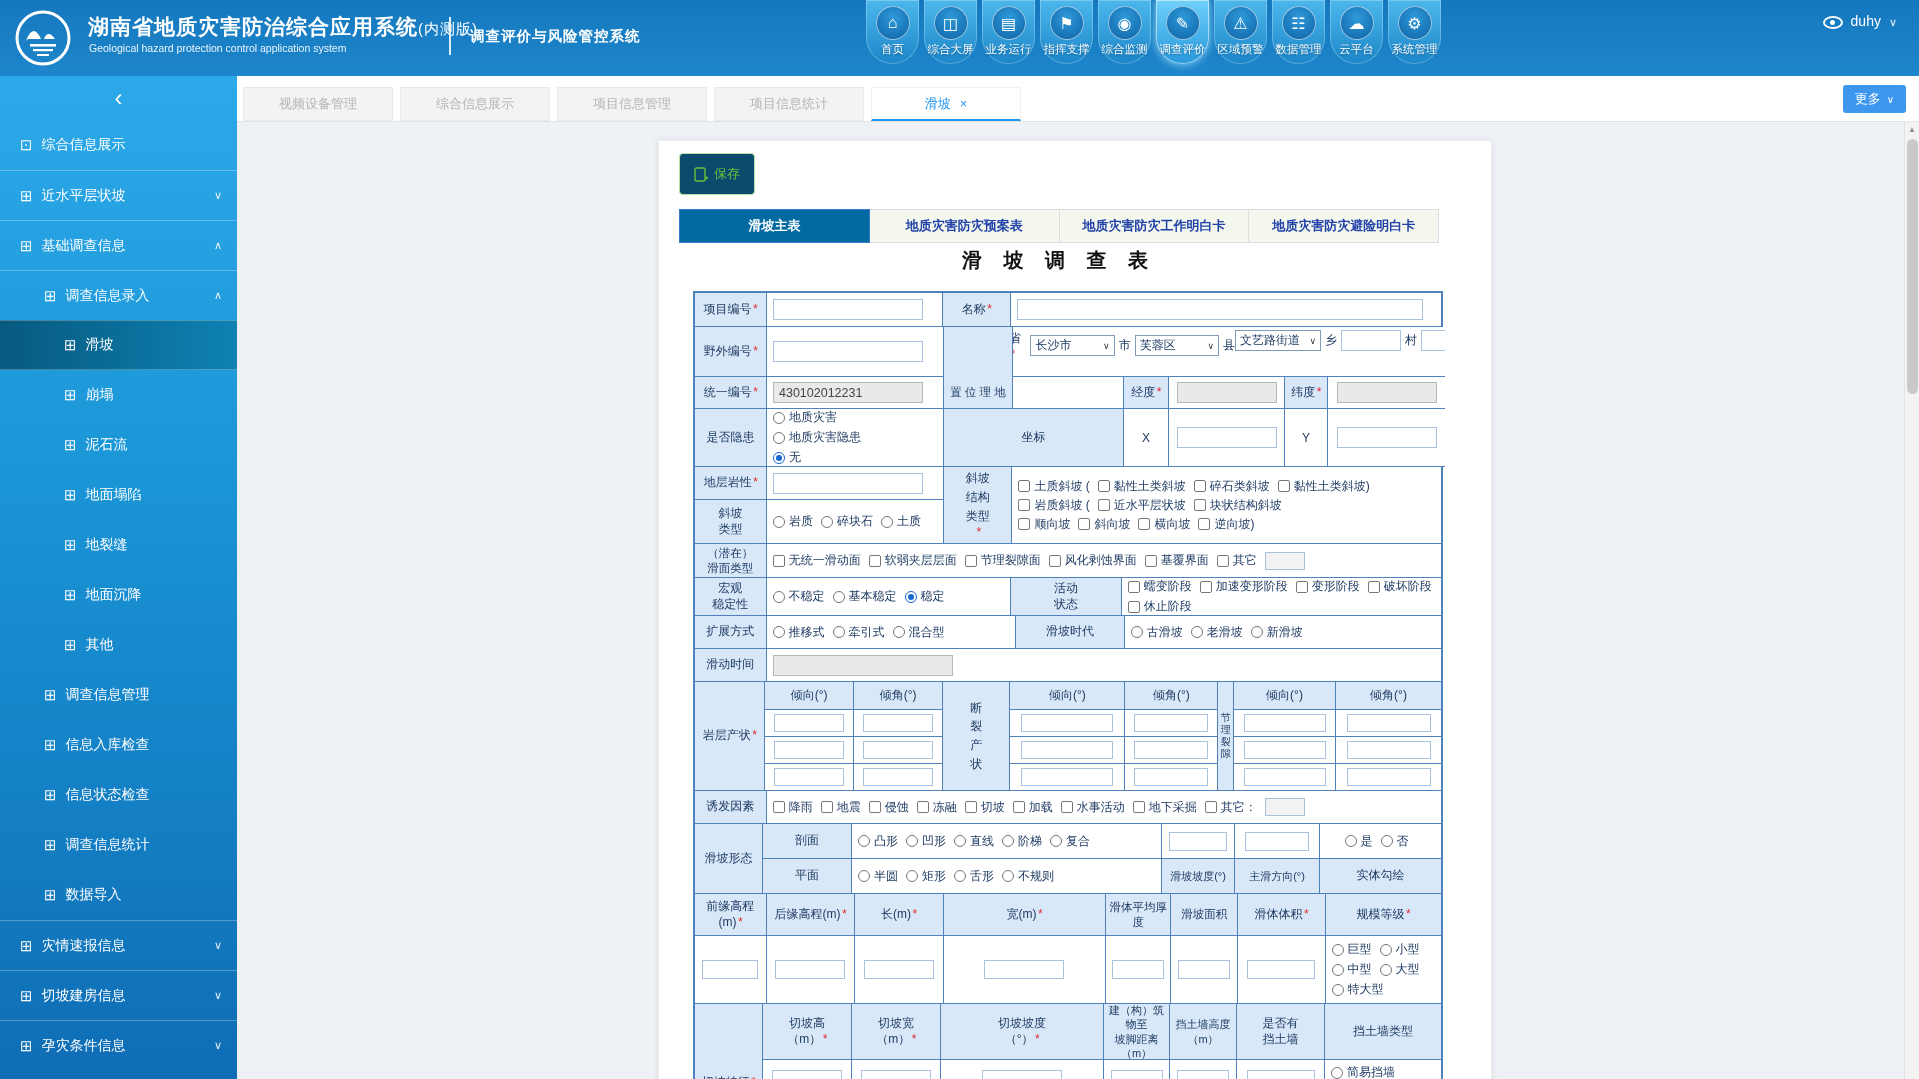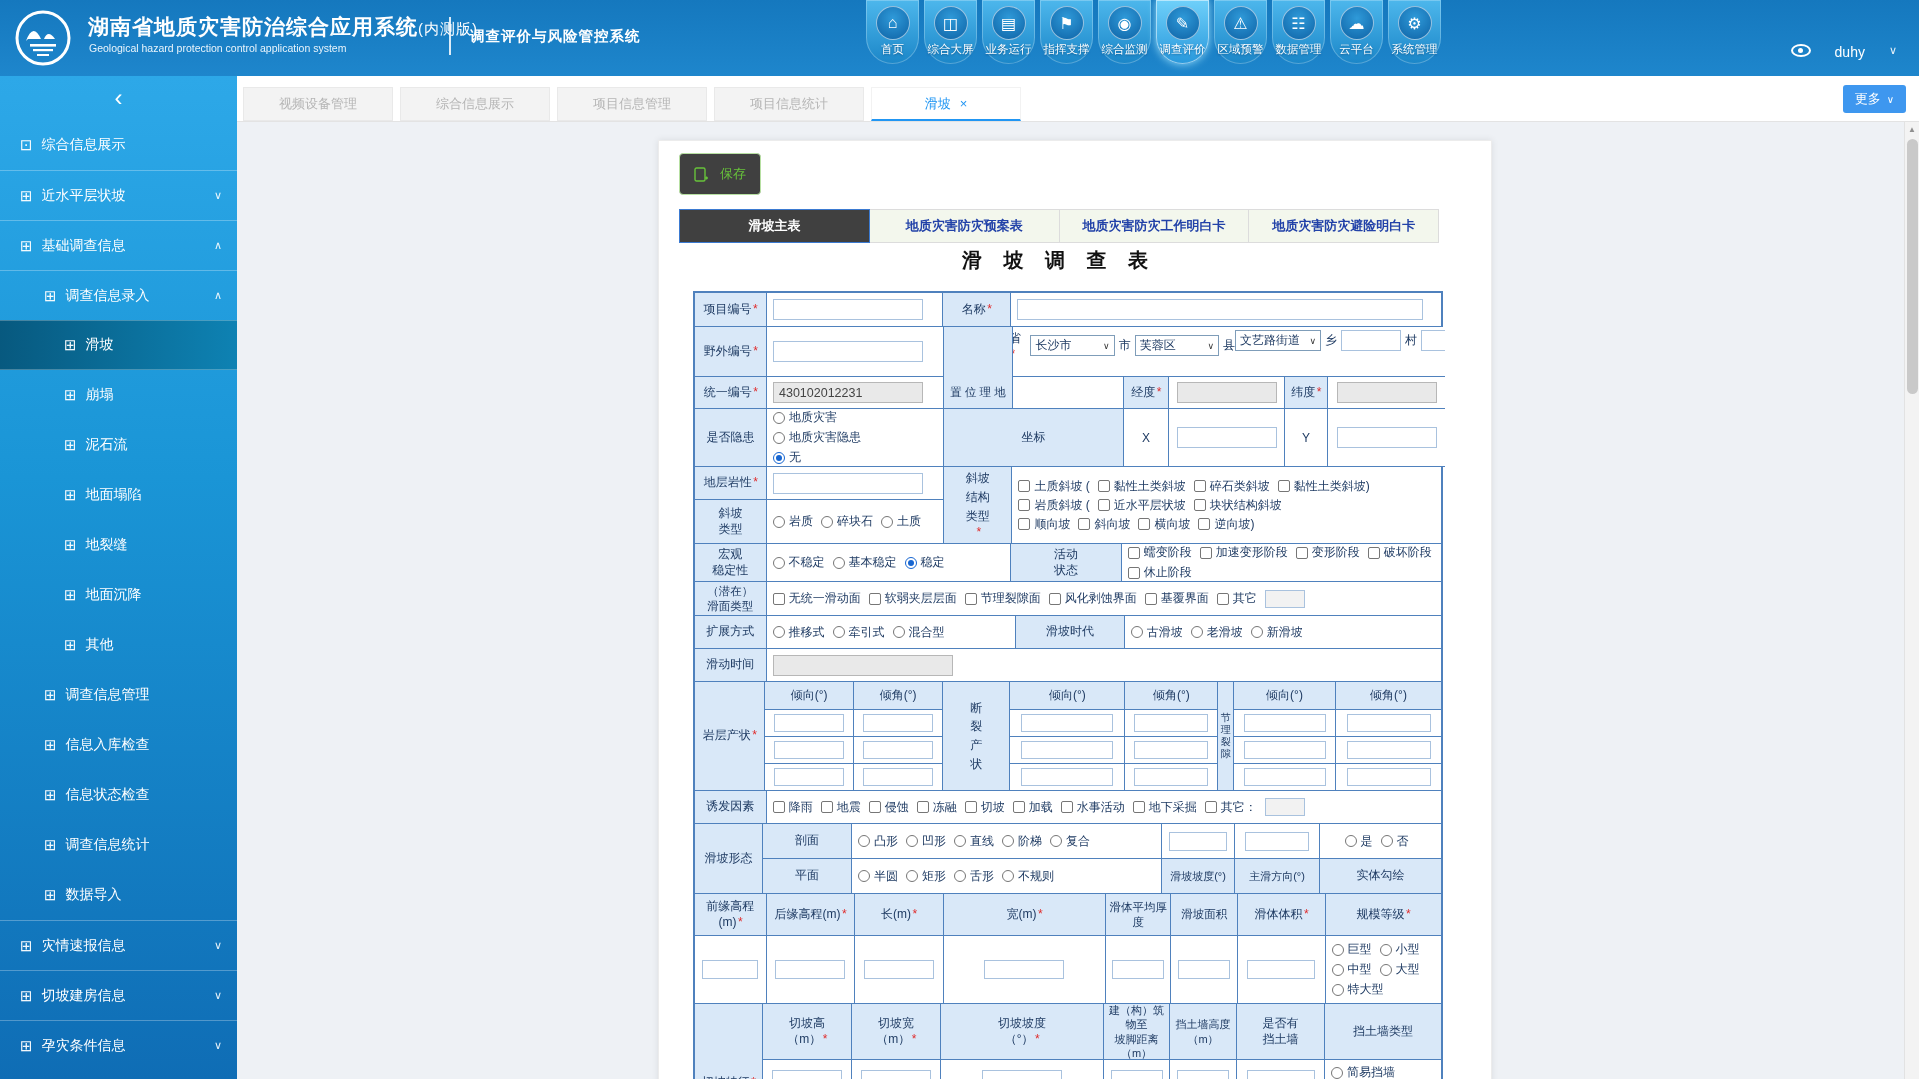--- a/index.html
+++ b/index.html
@@ -12,21 +12,21 @@
   .t-cn{position:absolute;left:88px;top:13px;color:#fff;font-size:21px;font-weight:bold;letter-spacing:1px;white-space:nowrap}
   .t-cn .beta{font-size:15px;font-weight:normal}
   .t-en{position:absolute;left:89px;top:42px;color:#e8f4fc;font-size:10.5px;white-space:nowrap}
   .vdiv{position:absolute;left:449px;top:17px;width:2px;height:38px;background:rgba(255,255,255,.85)}
   .sysname{position:absolute;left:470px;top:27px;color:#fff;font-size:14.5px;font-weight:bold;letter-spacing:1px}
   .hnav{position:absolute;left:866px;top:0;display:flex;gap:5px}
   .hnav-item{width:53px;height:64px;border-radius:0 0 27px 27px;background:linear-gradient(180deg,#4db7ec,#1b86c8);box-shadow:inset 0 0 0 1px rgba(255,255,255,.25);text-align:center;cursor:pointer}
   .hnav-item.active{background:linear-gradient(180deg,#6fd0fa,#2898dc);box-shadow:0 0 8px rgba(160,230,255,.9),inset 0 0 0 1px rgba(255,255,255,.5)}
   .hnav-cir{width:34px;height:34px;margin:6px auto 2px;border-radius:50%;background:radial-gradient(circle at 50% 35%,#2f9ad9,#0e63a6);border:1px solid rgba(255,255,255,.55);display:flex;align-items:center;justify-content:center;color:#fff;font-size:16px}
   .hnav-lb{color:#fff;font-size:11.5px;white-space:nowrap;text-shadow:0 1px 2px rgba(0,60,110,.6)}
-  .user{position:absolute;right:22px;top:44px;display:flex;align-items:flex-start;gap:24px;color:#fff;font-size:14px}
+  .user{position:absolute;right:22px;top:13px;display:flex;align-items:flex-end;gap:8px;color:#fff;font-size:14px}
   .eye{display:inline-block;width:20px;height:13px;border:2px solid #fff;border-radius:50%;position:relative}
   .eye::after{content:"";position:absolute;left:5px;top:2px;width:5px;height:5px;border-radius:50%;background:#fff}
   .user .chev{font-size:11px;opacity:.9}
 
   
   .side{position:absolute;left:0;top:76px;width:237px;bottom:0;background:linear-gradient(180deg,#2da8e8 0%,#1a95d6 40%,#0f6db5 100%);z-index:20;color:#fff}
   .collapse{height:44px;display:flex;align-items:center;justify-content:center;font-size:24px;color:#fff;cursor:pointer}
   .mi{position:relative;height:50px;display:flex;align-items:center;font-size:14px;cursor:pointer;white-space:nowrap}
   .mi .ic{margin-right:9px;font-size:15px;opacity:.95}
   .mi .mchev{position:absolute;right:15px;font-size:11px;opacity:.9}
@@ -41,25 +41,25 @@
   .tabs{position:absolute;left:6px;bottom:0;display:flex;gap:7px}
   .ttab{width:150px;height:34px;background:#f3f3f3;border:1px solid #e9e9e9;color:#b5b5b5;font-size:13px;display:flex;align-items:center;justify-content:center;cursor:pointer}
   .ttab.active{background:#fff;border:1px solid #f2f2f2;border-bottom:2px solid #2196f3;color:#2196f3}
   .ttab .x{margin-left:9px;font-size:13px}
   .more{position:absolute;right:13px;top:9px;height:28px;padding:0 12px;background:#3e97ef;color:#fff;font-size:13px;border:none;border-radius:3px;display:flex;align-items:center;gap:6px;cursor:pointer}
   .more .chev{font-size:10px}
 
   
   .main{position:absolute;left:237px;top:122px;right:0;bottom:0;background:#eef1f5;overflow:hidden}
   .panel{position:absolute;left:421px;top:18px;width:834px;height:980px;background:#fff;border:1px solid #ececec;box-shadow:0 0 7px rgba(0,0,0,.09)}
-  .save{position:absolute;left:20px;top:12px;height:42px;padding:0 14px;background:#404040;border:1px solid #b7e0a2;border-radius:4px;color:#67c23a;font-size:13px;display:flex;align-items:center;gap:12px;cursor:pointer}
+  .save{position:absolute;left:20px;top:12px;height:42px;padding:0 14px;background:#0c4a6e;border:1px solid #b7e0a2;border-radius:4px;color:#67c23a;font-size:13px;display:flex;align-items:center;gap:6px;cursor:pointer}
   .ftabs{position:absolute;left:20px;top:68px;width:760px;height:34px;display:flex}
   .ftab{flex:1;display:flex;align-items:center;justify-content:center;font-size:13px;font-weight:bold;color:#2242a8;background:#f3f7ed;border:1px solid #dcdcdc;border-left:none;cursor:pointer}
   .ftab:first-child{border-left:1px solid #dcdcdc}
-  .ftab.active{background:#404040;border-color:#3b7ad1;color:#fff}
+  .ftab.active{background:#0369a1;border-color:#3b7ad1;color:#fff}
   .ftitle{position:absolute;left:20px;top:106px;width:760px;text-align:center;font-size:20px;font-weight:bold;color:#111;letter-spacing:8px}
 
   
   .sheet{position:absolute;left:34px;top:150px;width:750px;border:2px solid #4f81bd;font-size:12px;color:#1f3b63;background:#fff}
   .r,.g{display:flex}
   .stk{display:flex;flex-direction:column}
   .c{border-right:1px solid #4f81bd;border-bottom:1px solid #4f81bd;display:flex;align-items:center;overflow:hidden}
   .lb{background:#d9e8f8;justify-content:center;text-align:center;line-height:1.3}
   .pre{white-space:pre-line}
   .wt{background:#fff;padding-left:6px}
@@ -507,20 +507,54 @@
                   <span>横向坡</span>
                 </span>
                 <span class="opt checkbox">
                   <i class="mark"></i>
                   <span>逆向坡)</span>
                 </span>
               </div>
           </div>
         </div>
 
+        <div class="r" style="height:34px">
+          <div class="c lb pre" style="width:72px;font-size:11.5px">（潜在）
+滑面类型</div>
+          <div class="c wt nr" style="width:678px">
+            <div class="optwrap">
+                <span class="opt checkbox">
+                  <i class="mark"></i>
+                  <span>无统一滑动面</span>
+                </span>
+                <span class="opt checkbox">
+                  <i class="mark"></i>
+                  <span>软弱夹层层面</span>
+                </span>
+                <span class="opt checkbox">
+                  <i class="mark"></i>
+                  <span>节理裂隙面</span>
+                </span>
+                <span class="opt checkbox">
+                  <i class="mark"></i>
+                  <span>风化剥蚀界面</span>
+                </span>
+                <span class="opt checkbox">
+                  <i class="mark"></i>
+                  <span>基覆界面</span>
+                </span>
+                <span class="opt checkbox">
+                  <i class="mark"></i>
+                  <span>其它</span>
+                </span>
+              </div>
+            <span class="inp" style="width:40px;height:18px;background:#f2f2f2"></span>
+          </div>
+        </div>
+
         <div class="r" style="height:38px">
           <div class="c lb pre" style="width:72px">宏观
 稳定性</div>
           <div class="c wt" style="width:246px">
             <div class="optwrap">
                 <span class="opt radio">
                   <i class="mark"></i>
                   <span>不稳定</span>
                 </span>
                 <span class="opt radio">
@@ -551,54 +585,20 @@
                 </span>
                 <span class="opt checkbox">
                   <i class="mark"></i>
                   <span>破坏阶段</span>
                 </span>
                 <span class="opt checkbox">
                   <i class="mark"></i>
                   <span>休止阶段</span>
                 </span>
               </div>
-          </div>
-        </div>
-
-        <div class="r" style="height:34px">
-          <div class="c lb pre" style="width:72px;font-size:11.5px">（潜在）
-滑面类型</div>
-          <div class="c wt nr" style="width:678px">
-            <div class="optwrap">
-                <span class="opt checkbox">
-                  <i class="mark"></i>
-                  <span>无统一滑动面</span>
-                </span>
-                <span class="opt checkbox">
-                  <i class="mark"></i>
-                  <span>软弱夹层层面</span>
-                </span>
-                <span class="opt checkbox">
-                  <i class="mark"></i>
-                  <span>节理裂隙面</span>
-                </span>
-                <span class="opt checkbox">
-                  <i class="mark"></i>
-                  <span>风化剥蚀界面</span>
-                </span>
-                <span class="opt checkbox">
-                  <i class="mark"></i>
-                  <span>基覆界面</span>
-                </span>
-                <span class="opt checkbox">
-                  <i class="mark"></i>
-                  <span>其它</span>
-                </span>
-              </div>
-            <span class="inp" style="width:40px;height:18px;background:#f2f2f2"></span>
           </div>
         </div>
 
         <div class="r" style="height:33px">
           <div class="c lb" style="width:72px">扩展方式</div>
           <div class="c wt" style="width:251px">
             <div class="optwrap">
                 <span class="opt radio">
                   <i class="mark"></i>
                   <span>推移式</span>

